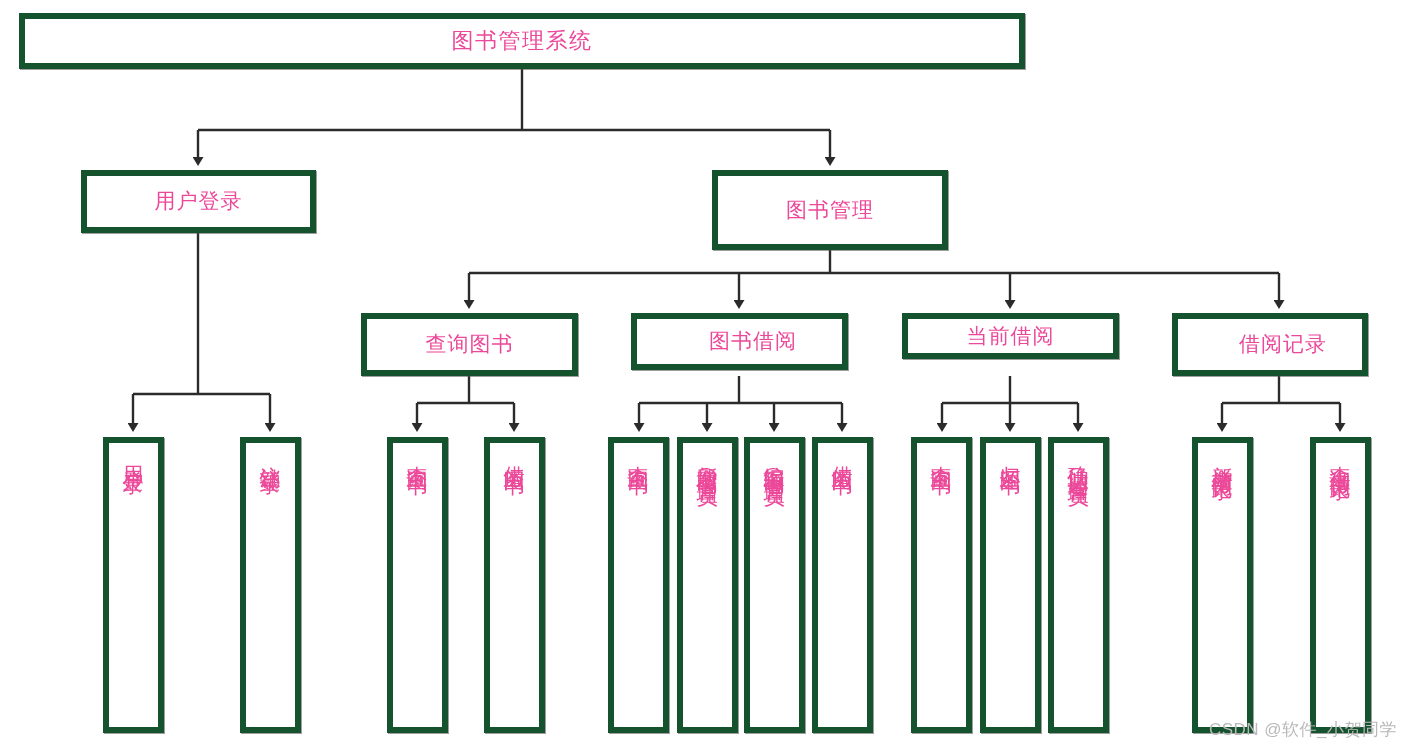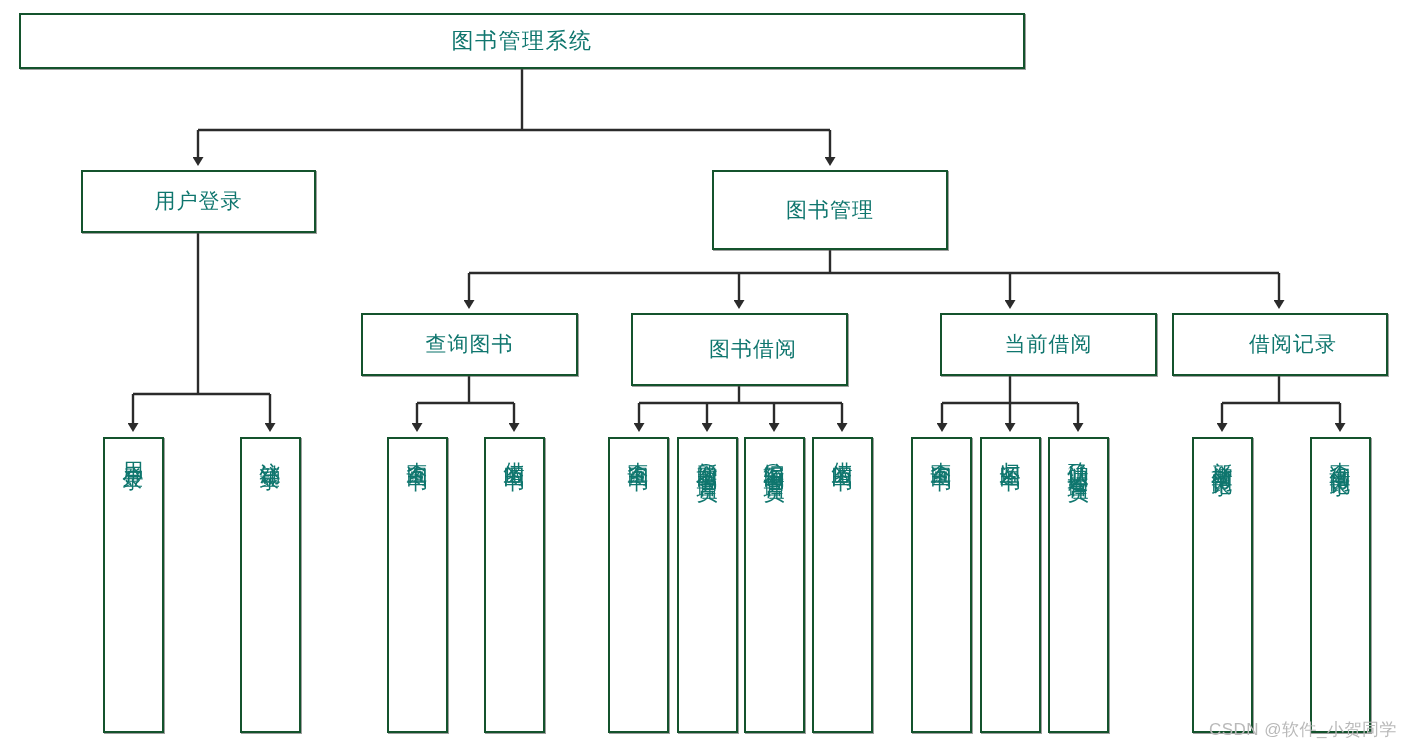--- a/index.html
+++ b/index.html
@@ -22,26 +22,26 @@
     left: 0;
     top: 0;
     width: 1405px;
     height: 747px;
     pointer-events: none;
   }
   .node {
     position: absolute;
     box-sizing: border-box;
     background: #ffffff;
-    border: 2px solid #14532d;
+    border: 6px solid #14532d;
     box-shadow: 1px 1px 0 0 rgba(80,80,80,0.55);
     display: flex;
     align-items: center;
     justify-content: center;
-    color: #0f766e;
+    color: #ec4899;
   }
   .node .label {
     display: block;
     text-align: center;
     line-height: 1.18;
     white-space: pre-line;
   }
   
   .node.horiz .label {
     font-size: 21px;
@@ -138,27 +138,27 @@
   <div class="node horiz" style="left:81px; top:170px; width:235px; height:63px;">
     <span class="label">用户登录</span>
   </div>
   <div class="node horiz" style="left:712px; top:170px; width:236px; height:80px;">
     <span class="label">图书管理</span>
   </div>
 
   <div class="node horiz" style="left:361px; top:313px; width:217px; height:63px;">
     <span class="label">查询图书</span>
   </div>
-  <div class="node horiz" style="left:631px; top:313px; width:217px; height:73px;padding-left:27px;">
+  <div class="node horiz" style="left:631px; top:313px; width:217px; height:57px;padding-left:27px;">
     <span class="label">图书借阅</span>
   </div>
-  <div class="node horiz" style="left:902px; top:313px; width:217px; height:63px;margin-left:38px;">
+  <div class="node horiz" style="left:902px; top:313px; width:217px; height:46px;">
     <span class="label">当前借阅</span>
   </div>
-  <div class="node horiz" style="left:1172px; top:313px; width:216px; height:63px;padding-left:26px;">
+  <div class="node horiz" style="left:1172px; top:313px; width:196px; height:63px;padding-left:26px;">
     <span class="label">借阅记录</span>
   </div>
 
   <div class="node vert" style="left:103px; top:437px; width:61px; height:296px;">
     <span class="label">用户登录</span>
   </div>
   <div class="node vert" style="left:240px; top:437px; width:61px; height:296px;">
     <span class="label">注销登录</span>
   </div>
 

